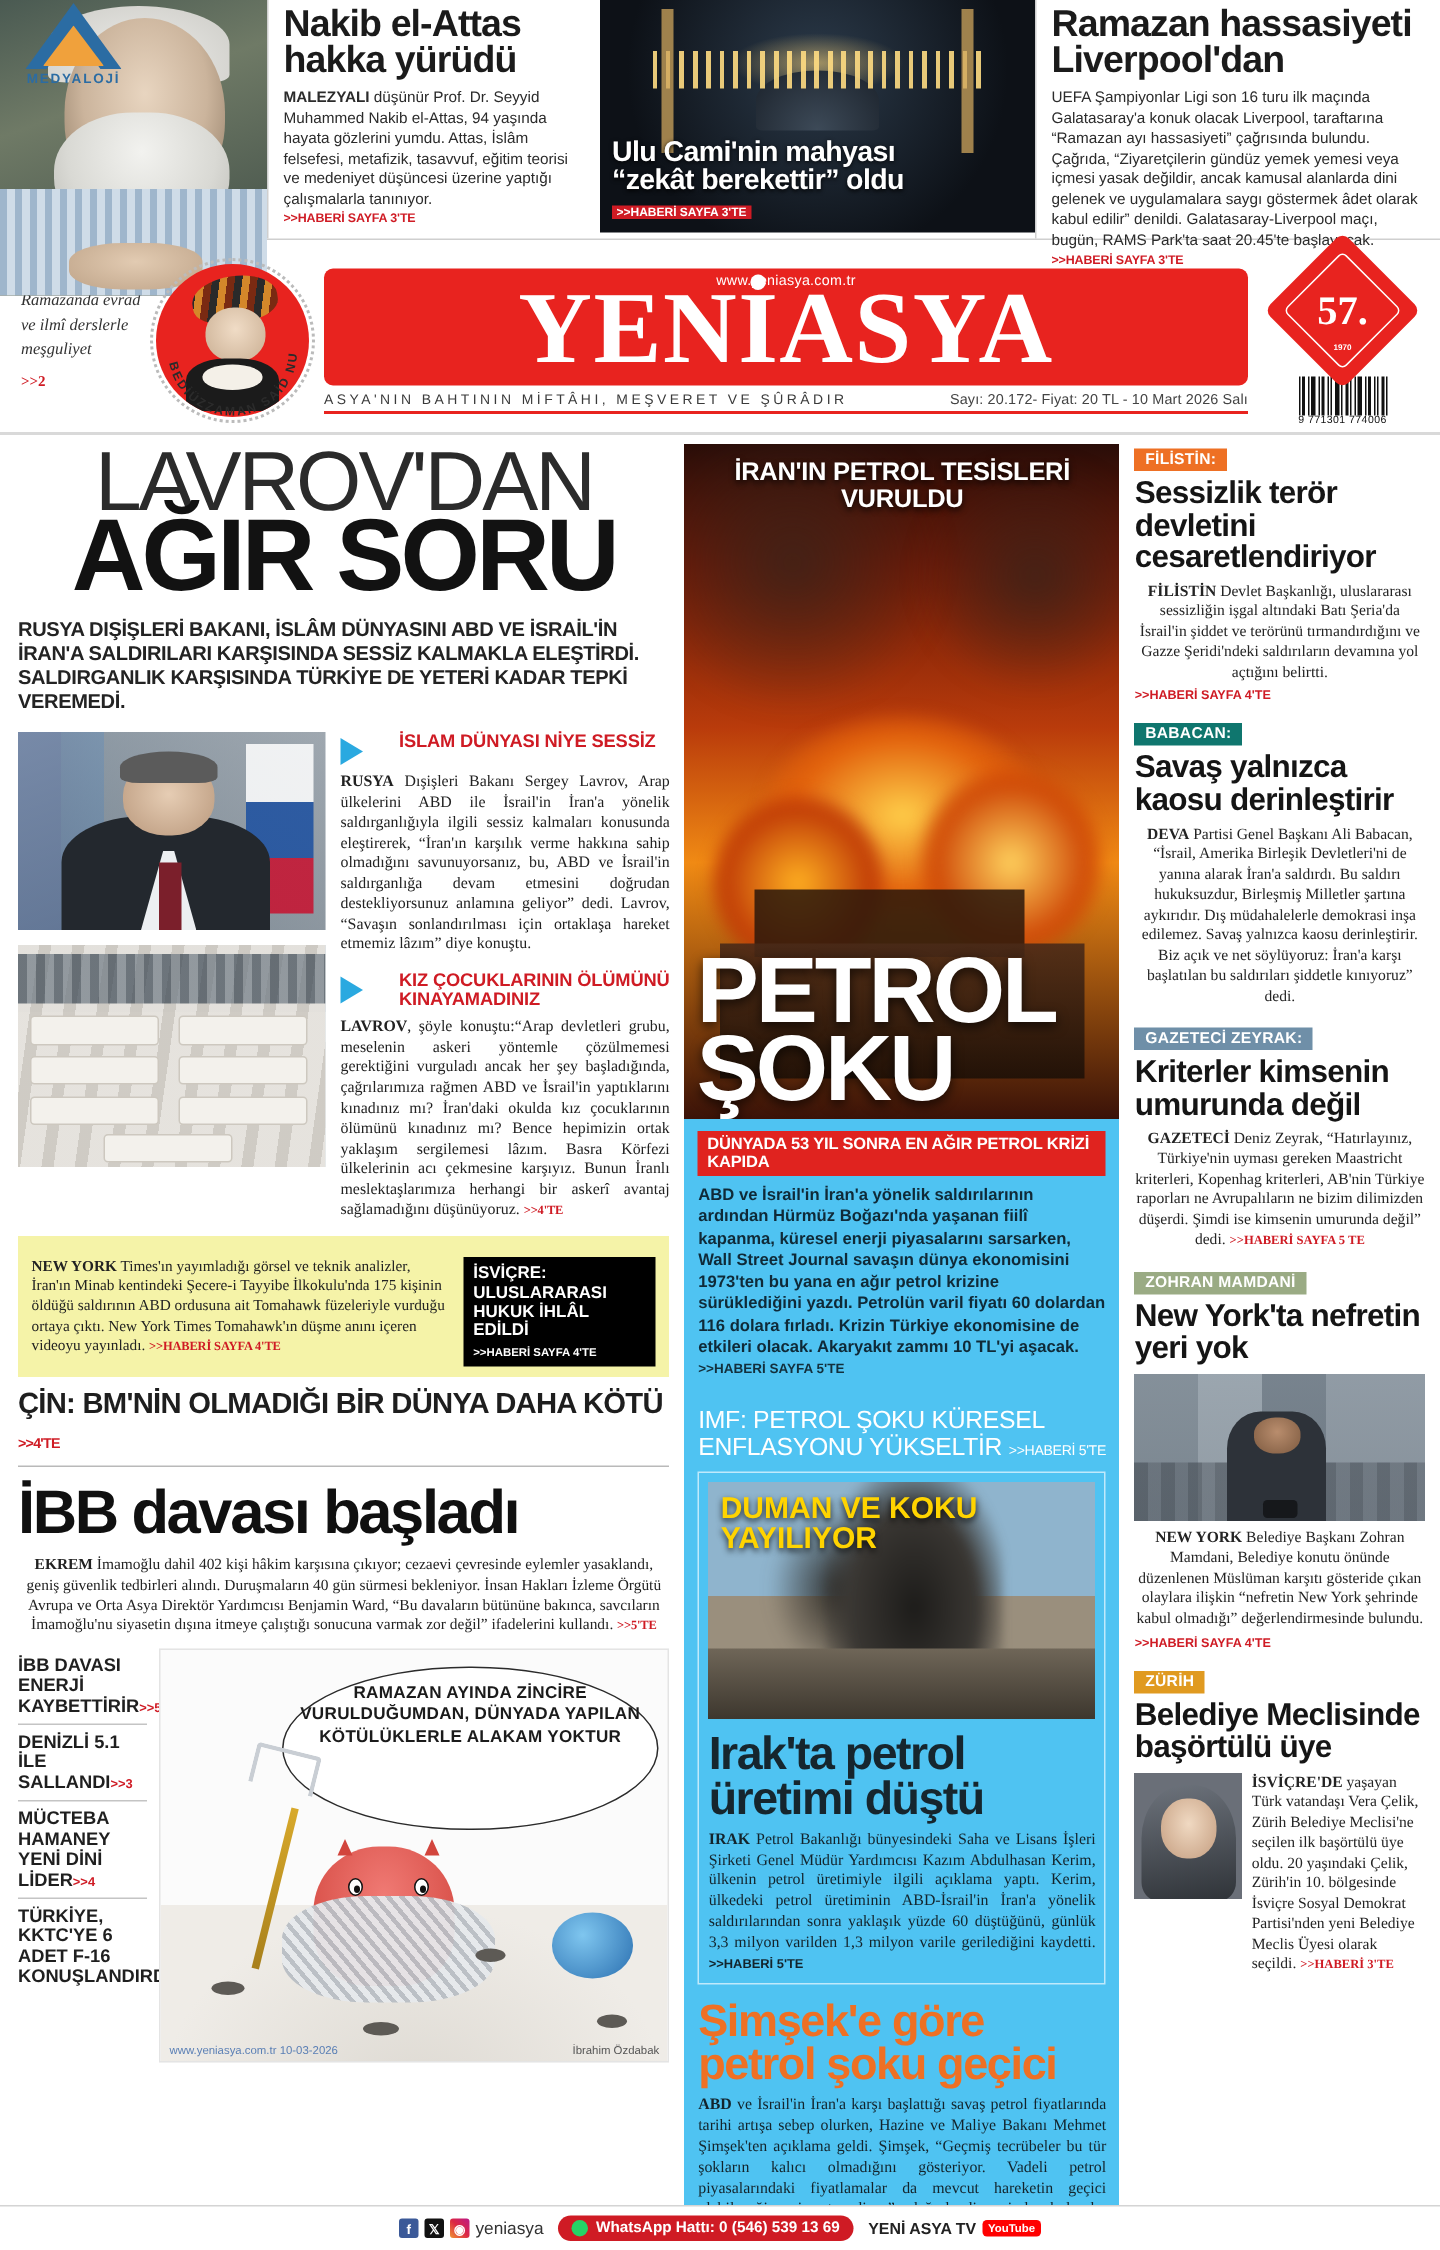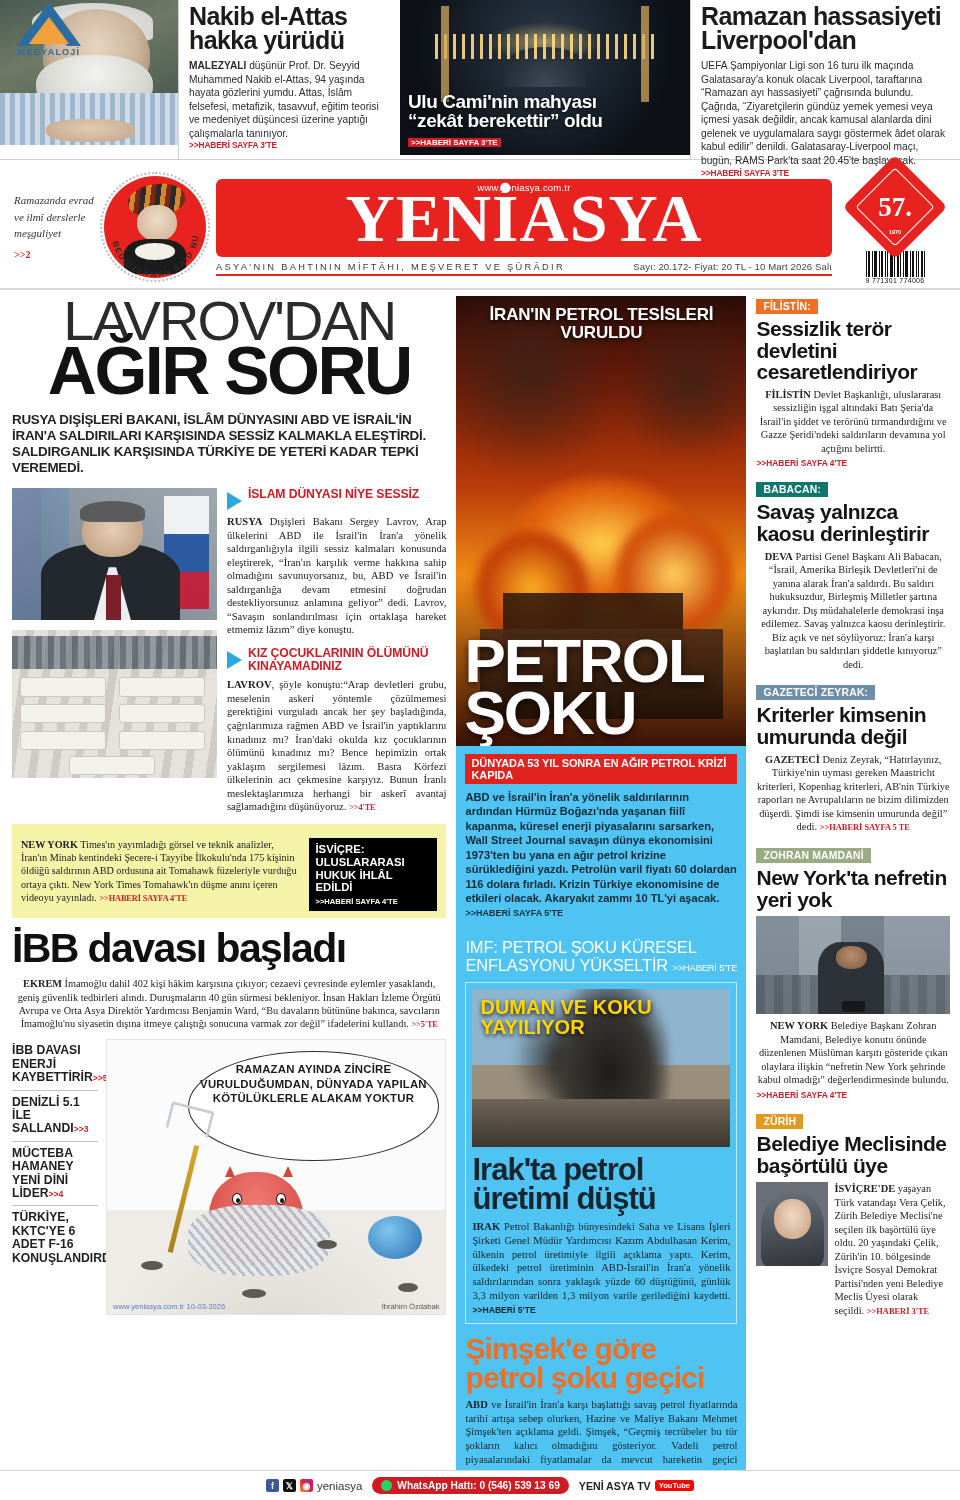--- a/index.html
+++ b/index.html
@@ -7,21 +7,21 @@
     width: 960px; height: 1500px;
     background: #ffffff;
     font-family: "Liberation Sans", sans-serif;
     color: #1a1a1a;
     overflow: hidden;
     position: relative;
   }
 
   
   .topstrip { display: flex; height: 160px; width: 960px; border-bottom: 1px solid #cfcfcf; }
-  .ts-photo { width: 178px; height: 145px; position: relative; overflow: hidden;
+  .ts-photo { width: 178px; height: 197px; position: relative; overflow: hidden;
       background: linear-gradient(160deg,#4a5a52 0%,#6f7a66 35%,#3c4a44 100%); }
   .ts-photo .face { position:absolute; left:24%; top:6%; width:60%; height:64%;
       background: radial-gradient(ellipse at 50% 40%, #e8d5c0 0%, #cbb49c 55%, #8a7660 100%);
       border-radius: 50% 50% 45% 45%; }
   .ts-photo .beard { position:absolute; left:20%; top:38%; width:66%; height:44%;
       background: radial-gradient(ellipse at 50% 30%, #f2f2ef 0%, #d9d9d4 60%, #b8b8b2 100%);
       border-radius: 45% 45% 50% 50%; }
   .ts-photo .hair { position:absolute; left:18%; top:2%; width:68%; height:26%;
       background: radial-gradient(ellipse at 50% 80%, #efefec 0%, #cccbc6 100%);
       border-radius: 50% 50% 10% 10%; }
@@ -144,21 +144,21 @@
       background:#5b5b5b; border-radius:50% 50% 20% 20%; }
   .ph-podium { width:205px; height:148px; margin-top:10px; position:relative; overflow:hidden;
       background:linear-gradient(180deg,#b9c3cb 0 30%, #cfd6da 30% 100%); }
   .ph-podium .ground { position:absolute; inset:0; background:
       repeating-linear-gradient(98deg, #e8e4de 0 14px, #cfcac2 14px 22px); opacity:.9; }
   .ph-podium .row { position:absolute; background:#f3f1ec; border:1px solid #cdc8bf; border-radius:3px; }
   .ph-podium .people { position:absolute; top:4%; left:0; width:100%; height:22%;
       background: repeating-linear-gradient(90deg,#3a4652 0 6px,#6f7a84 6px 12px); opacity:.7; }
 
   .ltext { flex:1; }
-  .subhead { display:flex; gap:6px; align-items:flex-start; }
+  .subhead { display:flex; gap:24px; align-items:flex-start; }
   .tri-r { width:0; height:0; border-left:15px solid #2aa9e0; border-top:9px solid transparent;
       border-bottom:9px solid transparent; margin-top:4px; flex:0 0 auto; }
   .subhead .st { font-size:12.2px; font-weight:700; color:#cf1b24; line-height:1.08; letter-spacing:-0.1px; }
   .bodyser { font-family:"Liberation Serif",serif; font-size:10.6px; line-height:1.28; margin-top:5px;
       color:#222; text-align:justify; }
   .bodyser b { font-weight:700; }
 
   .trumpbox { background:#f5f3a8; margin-top:10px; padding:8px 9px 7px 9px; display:flex; flex-direction:column; }
   .trumpbox .t { font-size:30px; font-weight:800; letter-spacing:-1.1px; text-align:center; color:#1a1a1a;
       line-height:.95; }
@@ -483,20 +483,24 @@
           <b>NEW YORK</b><span> Times'ın yayımladığı görsel ve teknik analizler, İran'ın Minab kentindeki Şecere-i Tayyibe İlkokulu'nda 175 kişinin öldüğü saldırının ABD ordusuna ait Tomahawk füzeleriyle vurduğu ortaya çıktı. New York Times Tomahawk'ın düşme anını içeren videoyu yayınladı.</span>
           <span class="refmark">&gt;&gt;HABERİ SAYFA 4'TE</span>
         </div>
         <div class="swissbox">
           <div class="s">İSVİÇRE: ULUSLARARASI HUKUK İHLÂL EDİLDİ</div>
           <div class="rf">&gt;&gt;HABERİ SAYFA 4'TE</div>
         </div>
       </div>
     </div>
 
+    <div class="chinline">
+      <span>ÇİN: BM'NİN OLMADIĞI BİR DÜNYA DAHA KÖTÜ</span>
+      <span class="rf">&gt;&gt;4'TE</span>
+    </div>
 
     <div class="ibb">İBB davası başladı</div>
     <div class="ibbtext">
       <b>EKREM</b><span> İmamoğlu dahil 402 kişi hâkim karşısına çıkıyor; cezaevi çevresinde eylemler yasaklandı, geniş güvenlik tedbirleri alındı. Duruşmaların 40 gün sürmesi bekleniyor. İnsan Hakları İzleme Örgütü Avrupa ve Orta Asya Direktör Yardımcısı Benjamin Ward, “Bu davaların bütününe bakınca, savcıların İmamoğlu'nu siyasetin dışına itmeye çalıştığı sonucuna varmak zor değil” ifadelerini kullandı.</span>
       <span class="refmark">&gt;&gt;5'TE</span>
     </div>
 
     <div class="bottomrow">
       <div class="briefs">
         <div class="brief">

